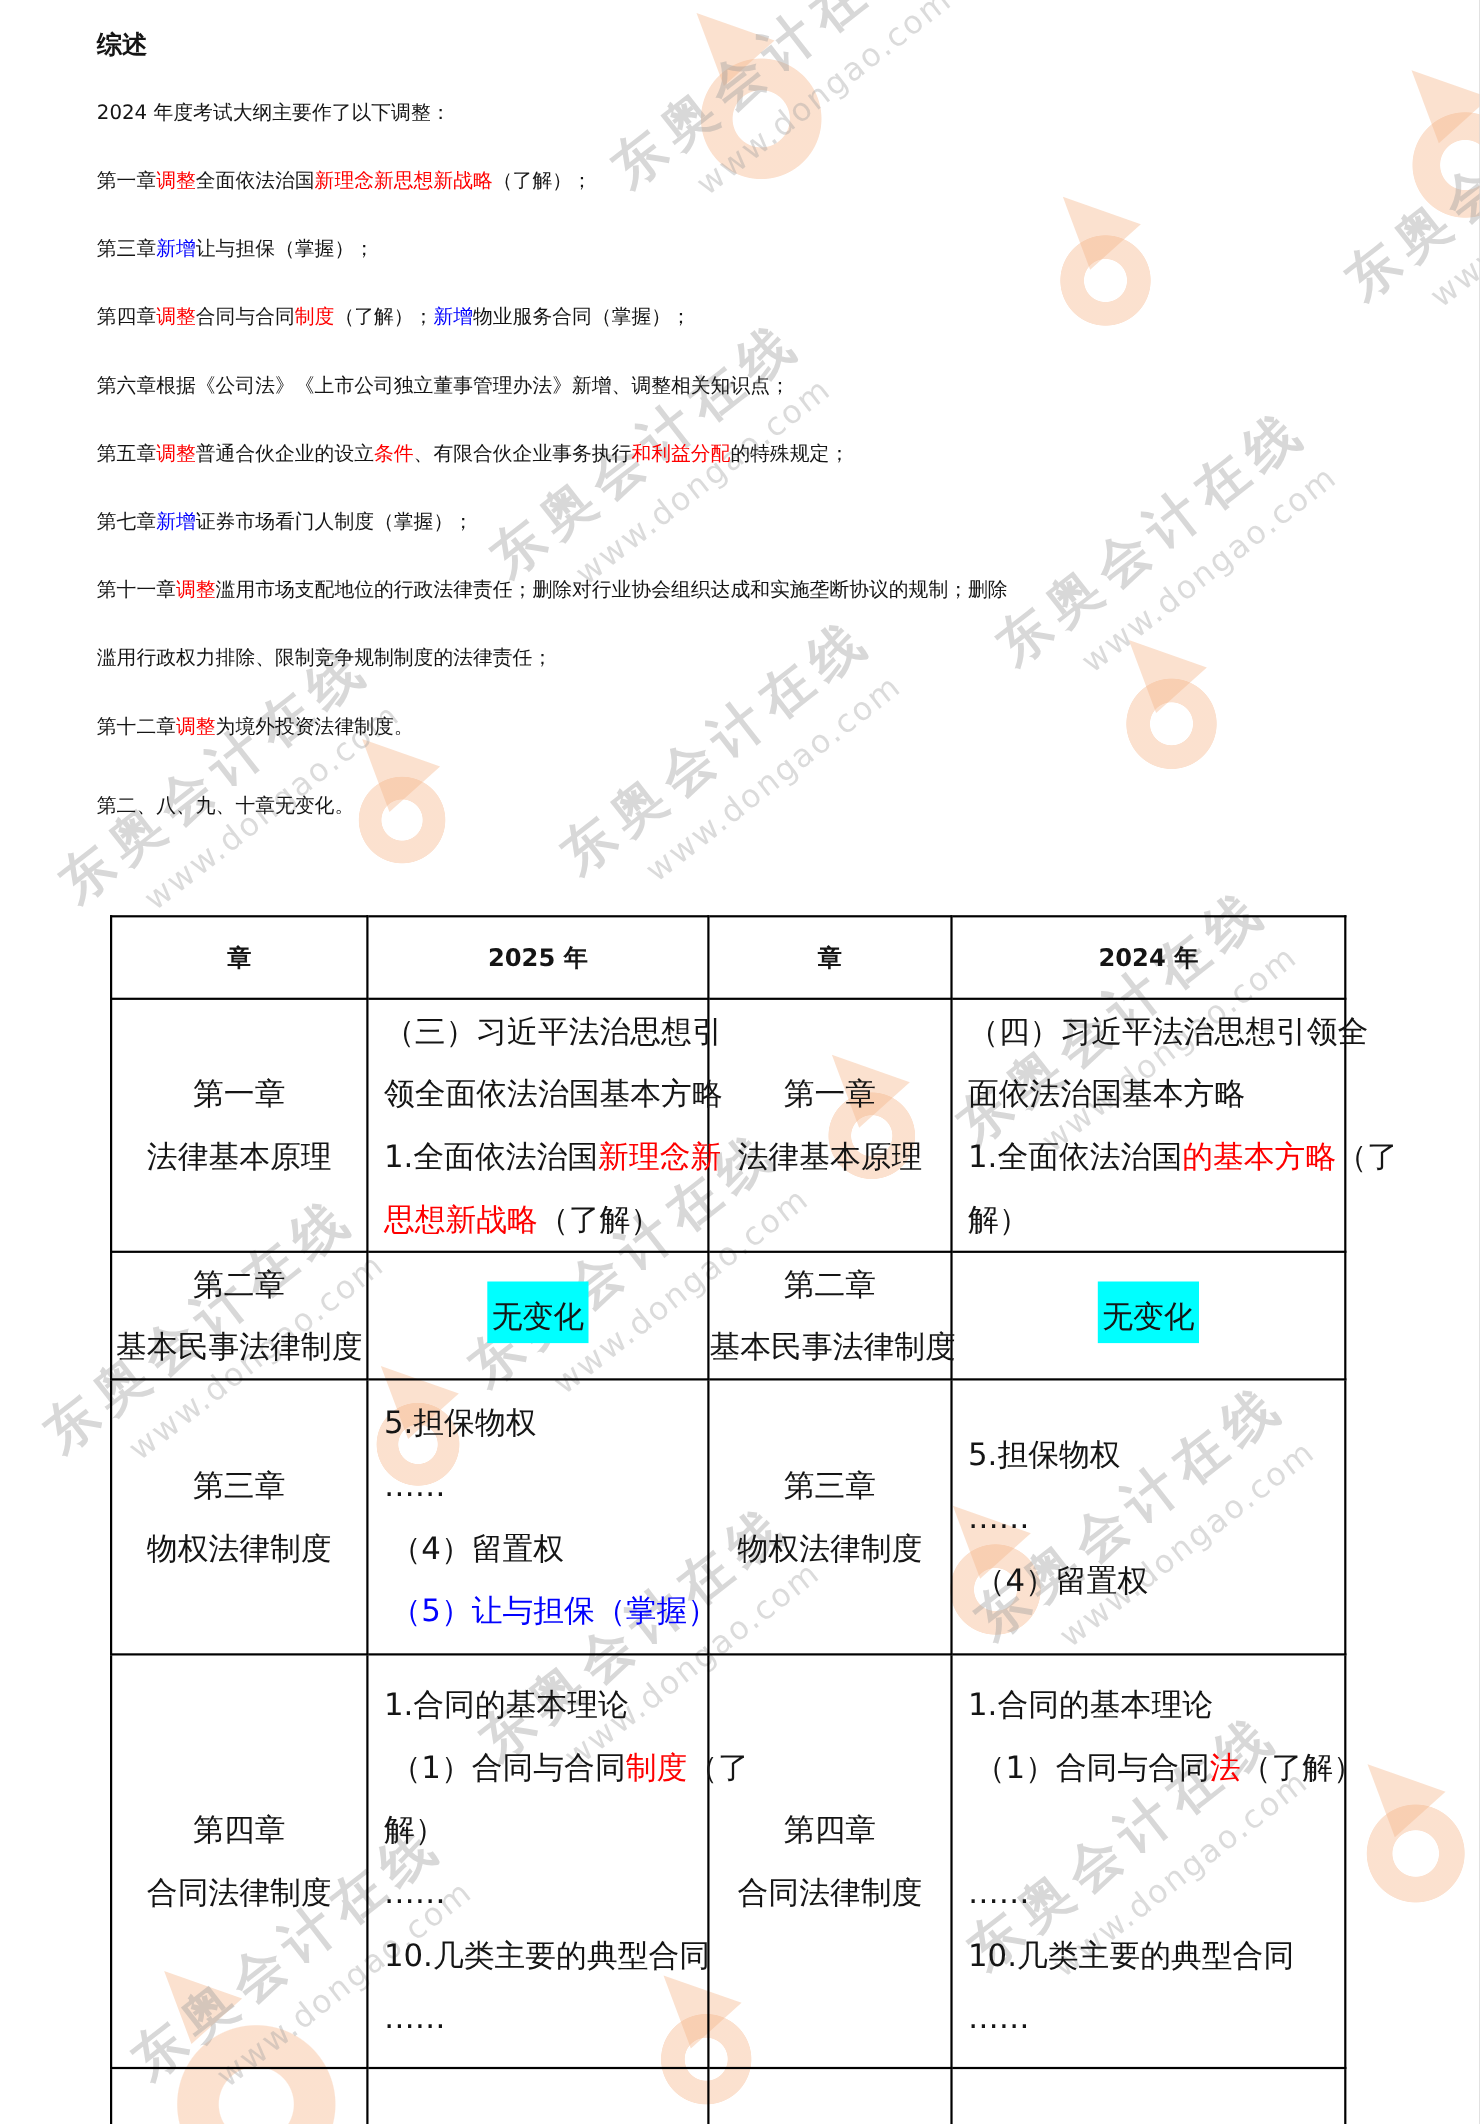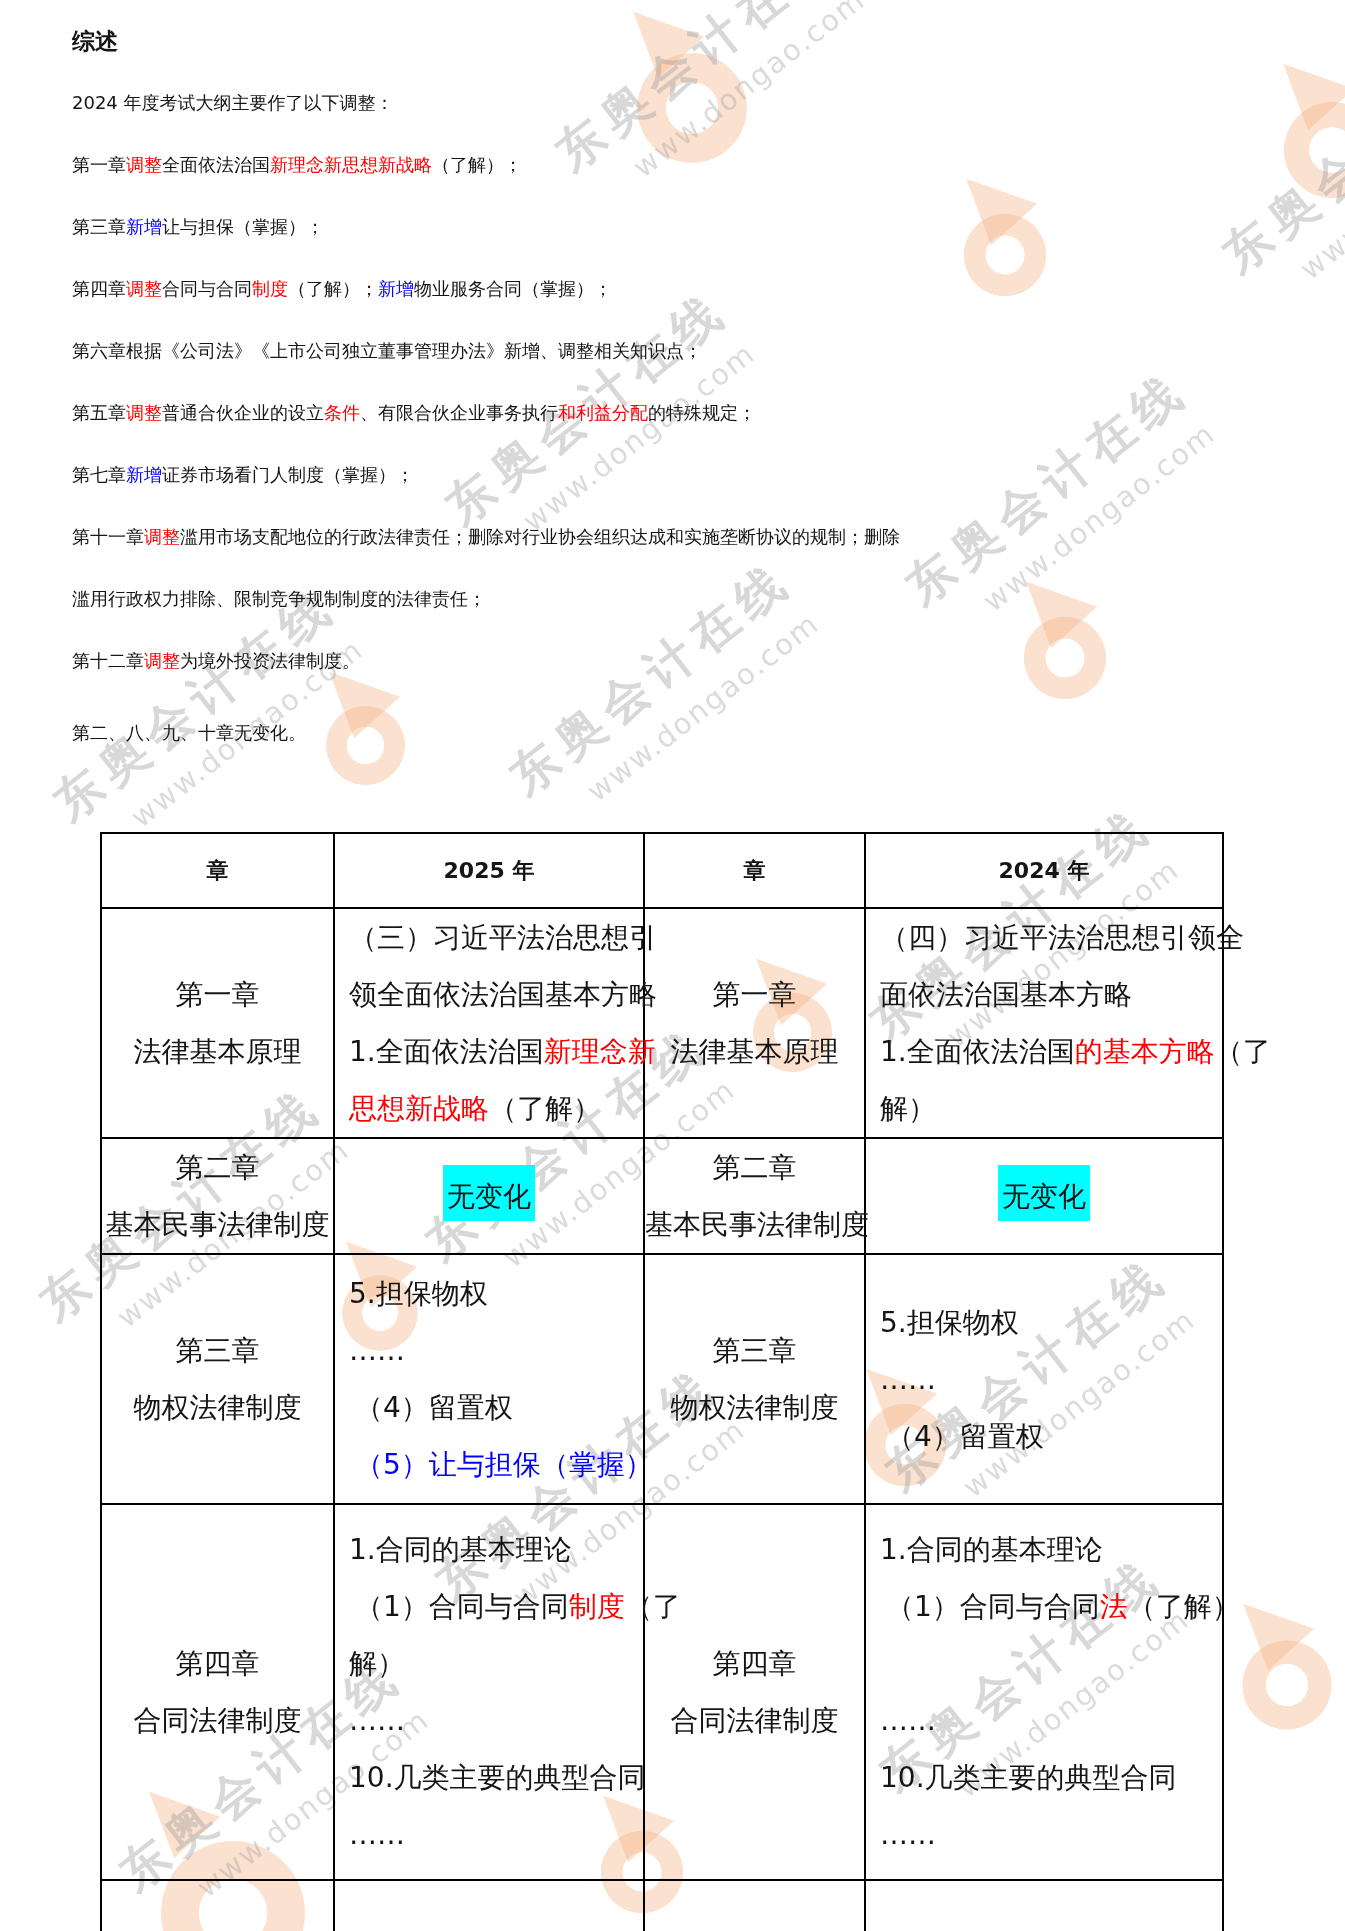--- a/index.html
+++ b/index.html
@@ -19,21 +19,21 @@
   .wm-layer{position:absolute;inset:0;z-index:0;pointer-events:none;}
   .wm-text{position:absolute;transform:rotate(-38deg);white-space:nowrap;}
   .wm-brand{display:block;font-size:48px;font-weight:700;color:rgba(158,158,158,.40);letter-spacing:9px;}
   .wm-url{display:block;font-size:29px;font-weight:400;color:rgba(160,160,160,.38);letter-spacing:2px;margin:6px 0 0 52px;}
   .wm-logo{position:absolute;width:150px;height:150px;border-radius:50%;
     background:radial-gradient(closest-side,rgba(246,180,135,0) 0 32%,rgba(246,180,135,.40) 33% 68%,rgba(246,180,135,0) 69% 100%);}
   .wm-logo::before{content:"";position:absolute;left:16px;top:-28px;width:0;height:0;
     border-left:26px solid transparent;border-right:36px solid transparent;
     border-bottom:66px solid rgba(246,180,135,.40);transform:rotate(-42deg);}
   
-  .content{position:absolute;left:72px;top:10px;width:1200px;z-index:2;}
+  .content{position:absolute;left:88px;top:10px;width:1200px;z-index:2;}
   .title{height:62px;line-height:62px;font-size:23px;font-weight:700;}
   .pline{height:62px;line-height:62px;font-size:18px;white-space:nowrap;}
   .pline.gap{margin-top:10px;}
   .seg{color:inherit;}
   .seg-red{color:var(--red);}
   .seg-blue{color:var(--blue);}
   .seg-bold{font-weight:700;}
   .seg-hly{background:var(--highlight-yellow);padding:4px 1px;}
   .seg-hlc{background:var(--highlight-cyan);padding:15px 4px 8px 4px;}
   

